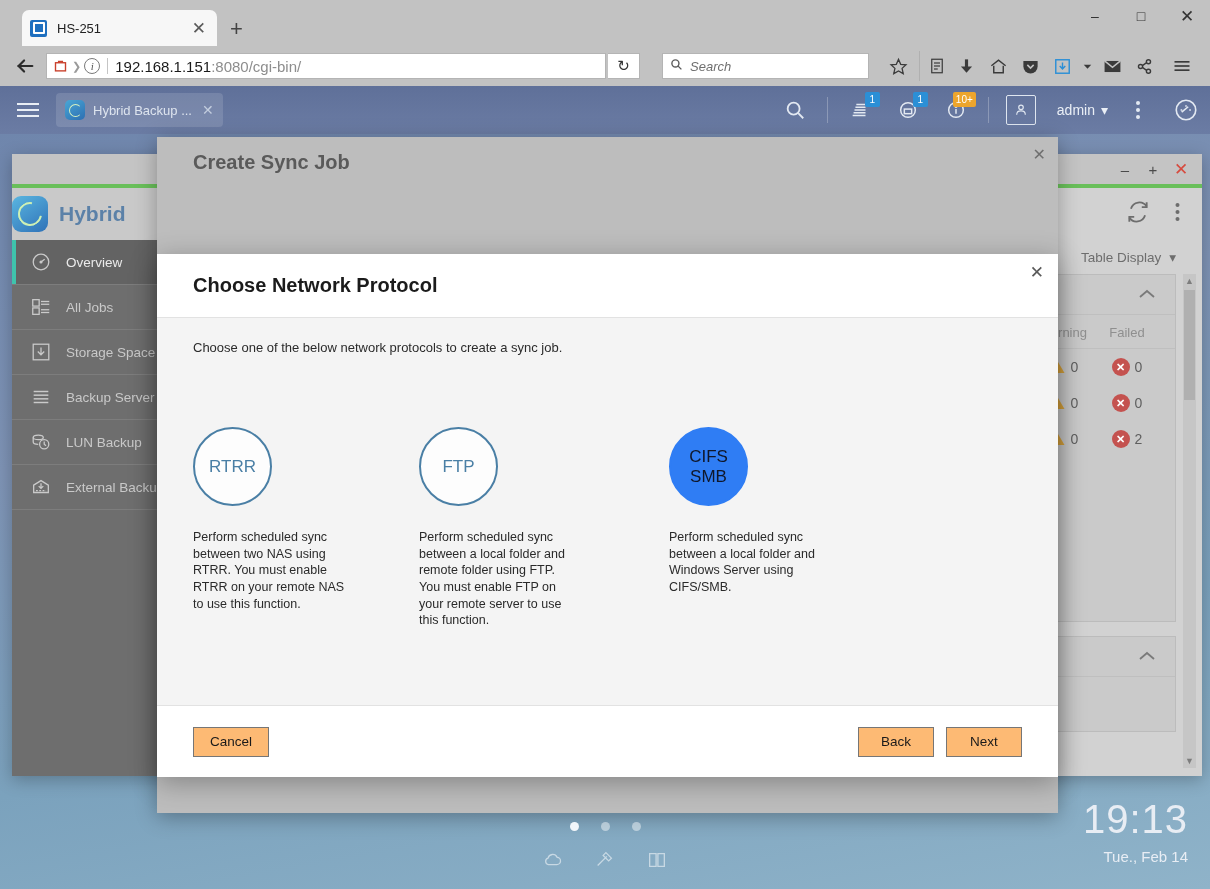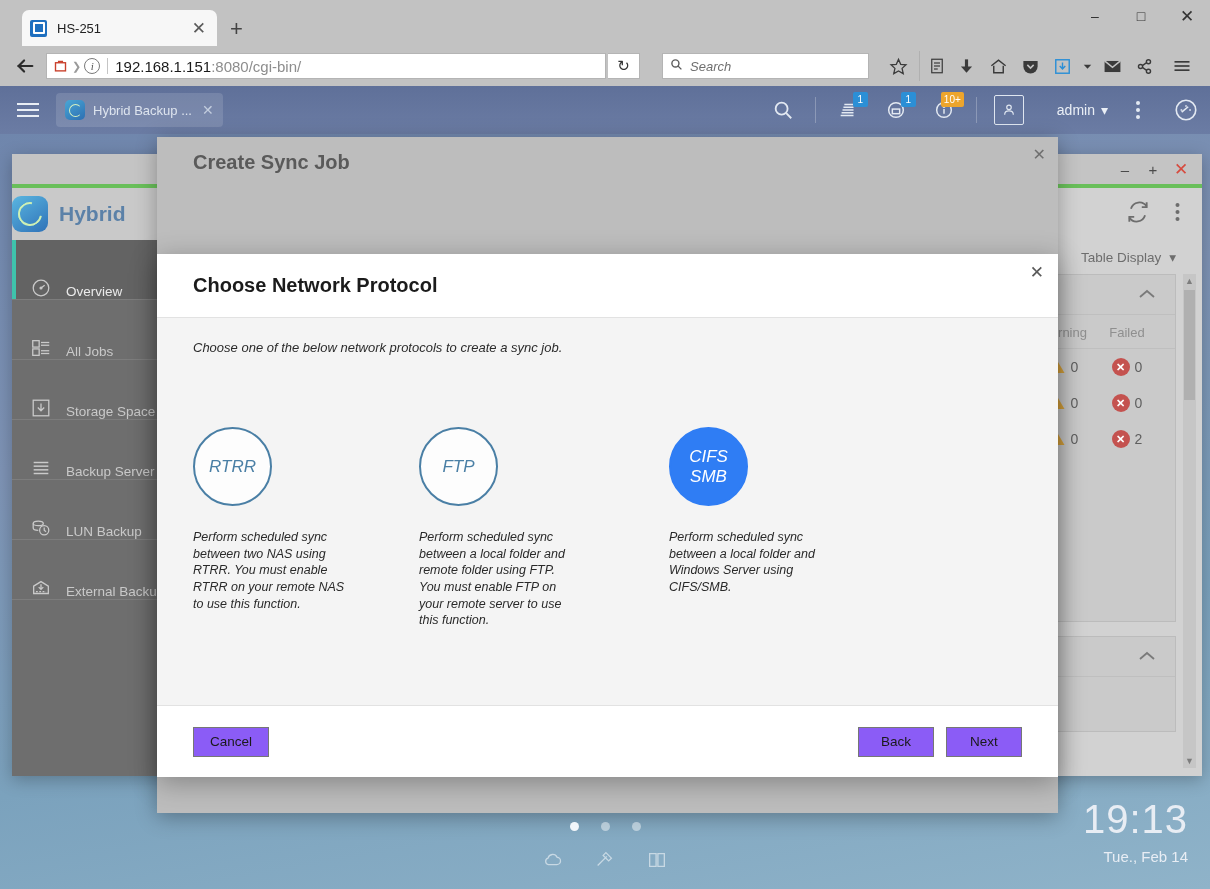--- a/index.html
+++ b/index.html
@@ -128,21 +128,21 @@
   .badge {
     position: absolute; top: 6px; right: 4px; min-width: 15px; height: 15px;
     background: #2b8fd6; color: #fff; font-size: 10px; border-radius: 2px;
     display: flex; align-items: center; justify-content: center; padding: 0 3px;
   }
   .badge.orange { background: #eda52c; }
   .avatar-box {
     width: 30px; height: 30px; border: 1.6px solid #dfe6f0; border-radius: 2px;
     display: flex; align-items: center; justify-content: center; color: #dfe6f0;
   }
-  .admin-name { font-size: 14px; color: #eaeff6; margin: 0 6px 0 24px; cursor: pointer; }
+  .admin-name { font-size: 14px; color: #eaeff6; margin: 0 6px 0 12px; cursor: pointer; }
   .kebab { display: flex; flex-direction: column; gap: 3px; }
   .kebab i { width: 4px; height: 4px; background: #e3e9f2; border-radius: 50%; display: block; }
 
   
   .hbs-window {
     position: absolute; left: 12px; top: 68px; width: 1190px; height: 622px;
     background: #cfcfcf; box-shadow: 0 4px 16px rgba(0,0,0,0.25);
   }
   .hbs-titlebar {
     height: 30px; background: #c4c4c4; display: flex; align-items: center;
@@ -165,21 +165,21 @@
     width: 36px; height: 36px; border-radius: 9px;
     background: linear-gradient(145deg,#5ab6e0,#2f72b8);
     display: flex; align-items: center; justify-content: center;
   }
   .brand-ico::after {
     content: ""; width: 20px; height: 20px; border: 2.5px solid #cdf0b4;
     border-radius: 50%; border-right-color: transparent; transform: rotate(-35deg);
   }
   .brand-text { font-size: 21px; font-weight: bold; color: #5b81a8; }
   .side-item {
-    height: 60px; display: flex; align-items: flex-end; gap: 14px; padding-left: 18px;
+    height: 45px; display: flex; align-items: center; gap: 14px; padding-left: 18px;
     border-bottom: 1px solid #7d7d7d; color: #c9c9c9; font-size: 13.5px; cursor: pointer;
     position: relative;
   }
   .side-item.active { background: #636363; color: #eaeaea; }
   .side-item.active::before {
     content: ""; position: absolute; left: 0; top: 0; bottom: 0; width: 4px; background: #3fc3ac;
   }
   .side-ico { width: 22px; height: 22px; flex: 0 0 auto; color: #cacaca; }
   .hbs-main { flex: 1; background: #d2d2d2; position: relative; }
   .hbs-toolbar {
@@ -247,43 +247,43 @@
   }
   .modal-header {
     height: 64px; background: #fff; border-bottom: 1px solid #e2e2e2;
     display: flex; align-items: center; padding: 12px 36px; position: relative;
   }
   .modal-title { font-size: 20px; font-weight: bold; color: #1b1b1b; }
   .modal-x {
     position: absolute; right: 14px; top: 10px; font-size: 17px; color: #5a5a5a;
     cursor: pointer; line-height: 1;
   }
-  .modal-content { flex: 1; padding: 22px 32px 0 36px; background: #f4f4f4; font-style: italic; }
+  .modal-content { flex: 1; padding: 22px 32px 0 36px; background: #f4f4f4; }
   .modal-desc { font-size: 13px; color: #2b2b2b; }
   .protocols { display: flex; margin-top: 72px; }
   .proto { width: 226px; flex: 0 0 auto; }
   .proto-circle {
     width: 79px; height: 79px; border-radius: 50%; background: #fdfdfd;
     border: 2px solid #4a7fa5; display: flex; align-items: center; justify-content: center;
     color: #4a7fa5; font-size: 17px; line-height: 1.15; text-align: center; cursor: pointer;
   }
   .proto.selected .proto-circle {
-    background: #2f7df4; border-color: #2f7df4; color: #ffffff;
+    background: #2f7df4; border-color: #2f7df4; color: #0f172a;
     width: 79px; height: 79px;
   }
   .proto.selected { margin-left: 24px; }
   .proto-desc {
     margin-top: 23px; font-size: 12.5px; line-height: 1.33; color: #2a2a2a; width: 160px;
   }
   .modal-footer {
     height: 72px; background: #fff; border-top: 1px solid #e2e2e2;
     display: flex; align-items: center; padding: 0 36px;
   }
   .mbtn {
-    min-width: 76px; height: 30px; border: 1px solid #767676; background: #8b5cf6;
+    min-width: 76px; height: 30px; border: 1px solid #767676; background: #fdba74;
     font-size: 13.5px; color: #1a1a1a; cursor: pointer; padding: 0 14px;
     font-family: "Liberation Sans", sans-serif;
   }
   .footer-right { margin-left: auto; display: flex; gap: 12px; }
 
   
   .page-dots {
     position: absolute; left: 0; right: 0; bottom: 58px; display: flex;
     justify-content: center; gap: 22px;
   }

